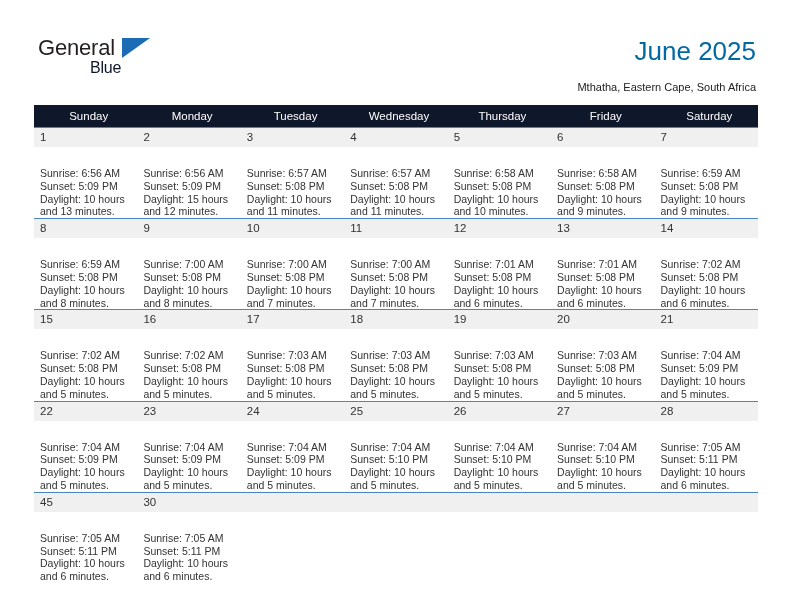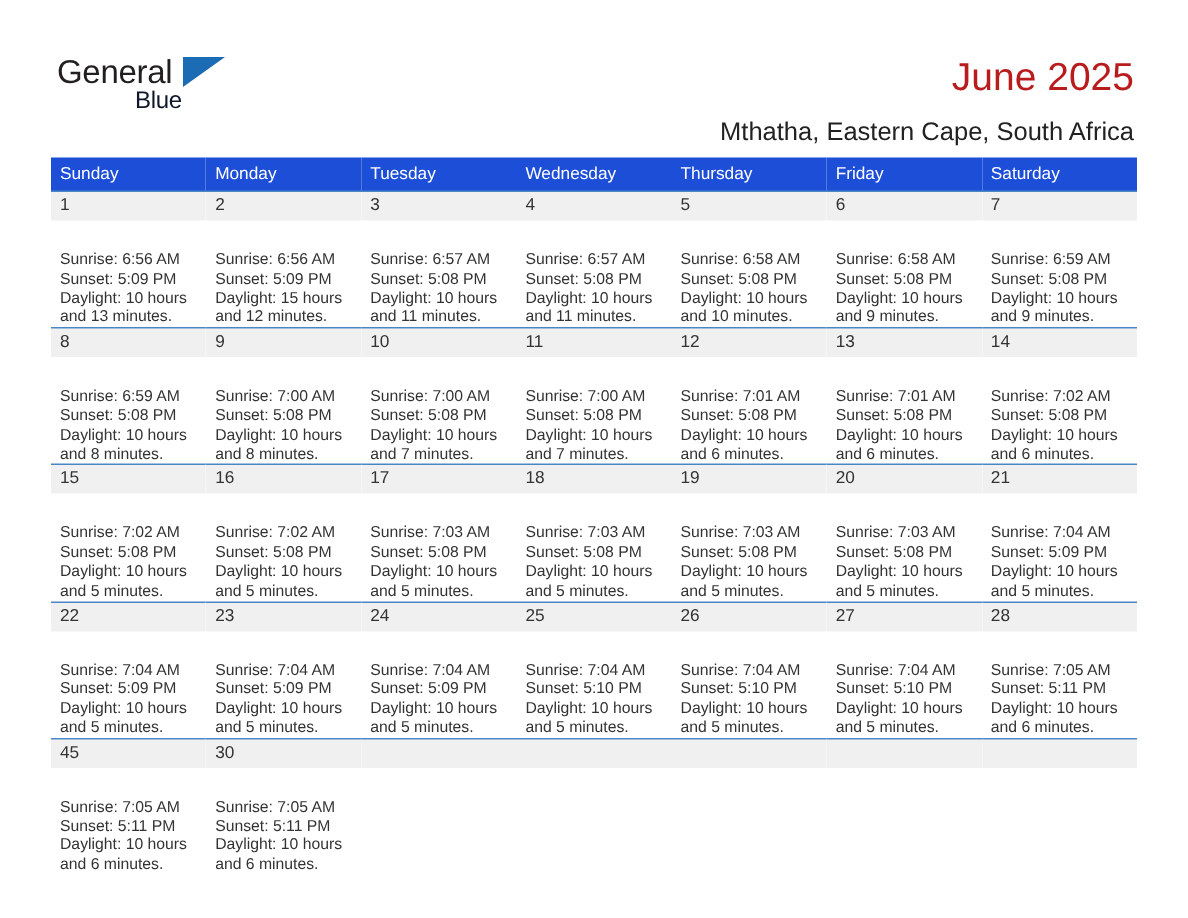--- a/index.html
+++ b/index.html
@@ -66,51 +66,51 @@
     letter-spacing: -0.2px;
     color: #0f172a;
     line-height: 24px;
   }
 
   .title {
     position: absolute;
     right: 36px;
     top: 36px;
     font-size: 26px;
-    color: #b91c1c;
+    color: #0369a1;
     text-align: right;
     line-height: 30px;
     white-space: nowrap;
   }
   .subtitle {
     position: absolute;
     right: 36px;
     top: 80px;
-    font-size: 17px;
+    font-size: 11px;
     color: #222222;
     text-align: right;
     line-height: 15px;
     white-space: nowrap;
   }
 
   
   .calendar {
     position: absolute;
     left: 34px;
     top: 105px;
     width: 724px;
     border-collapse: collapse;
     table-layout: fixed;
   }
   .calendar th {
-    background: #1d4ed8;
+    background: #0f172a;
     color: #ffffff;
     font-size: 11.5px;
     font-weight: normal;
-    text-align: left;
+    text-align: center;
     padding: 5px 0 5px 6px;
     height: 18px;
     box-sizing: border-box;
   }
   .calendar td {
     vertical-align: top;
     padding: 0;
     width: 103.43px;
     border-top: 1px solid #4a86c5;
   }

